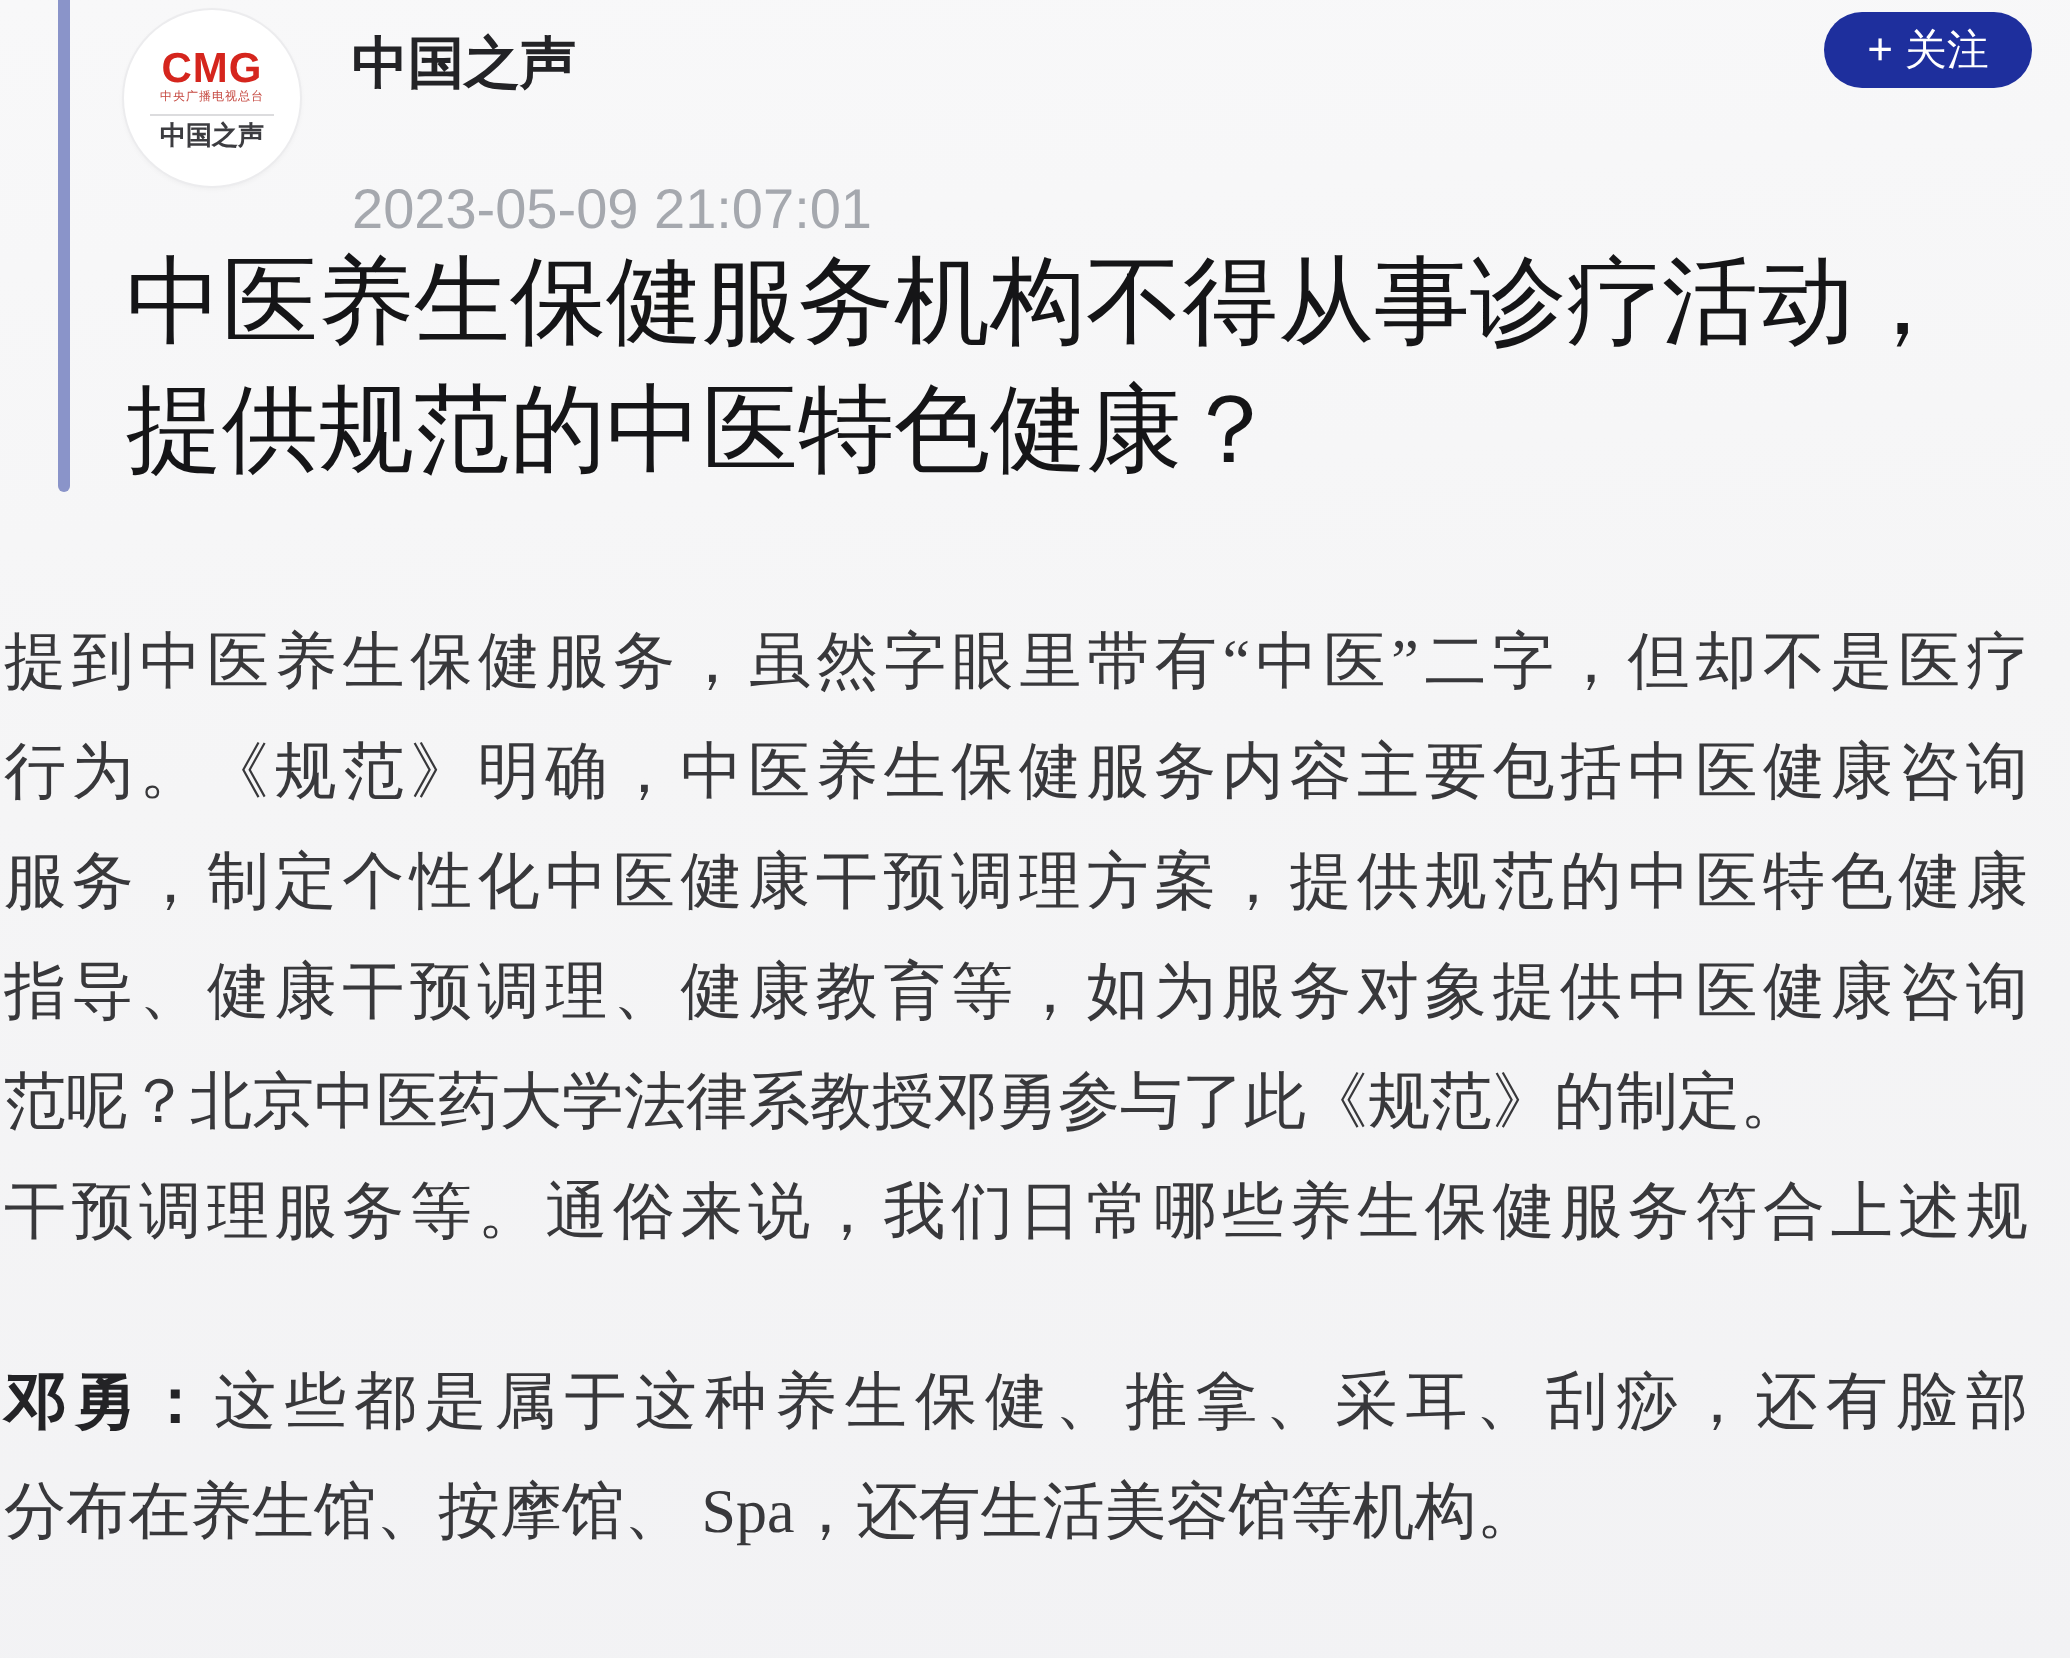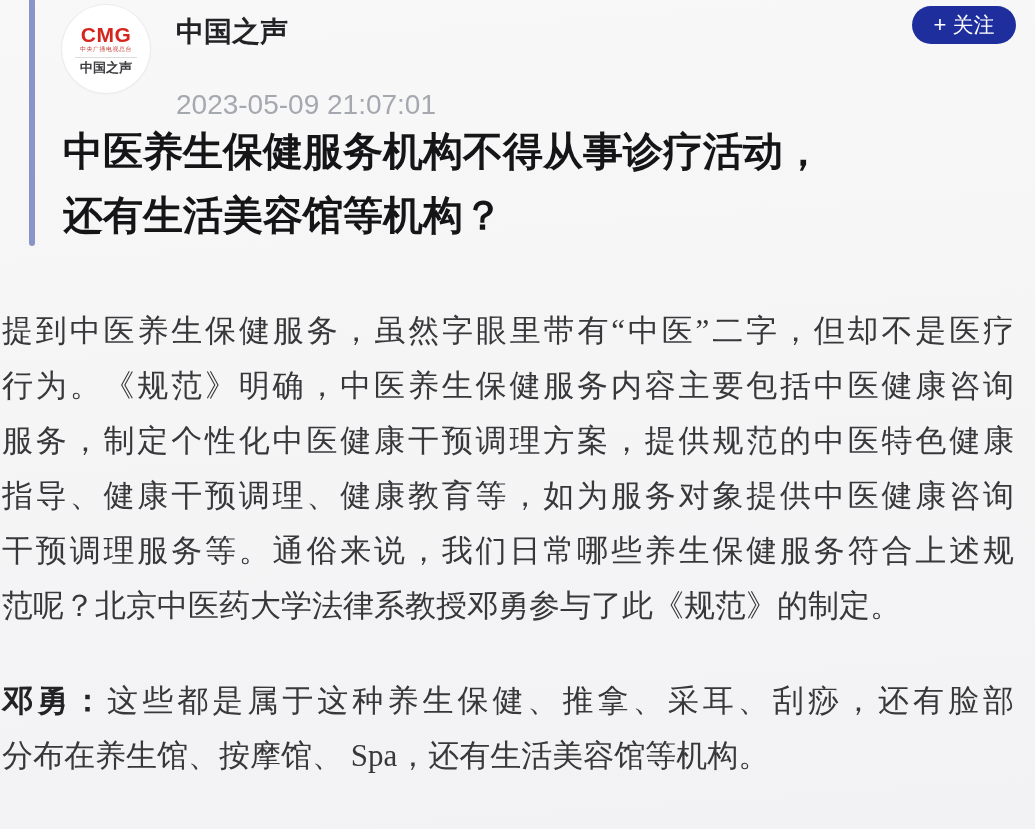--- a/index.html
+++ b/index.html
@@ -92,22 +92,22 @@
     cursor: pointer;
   }
   .follow-btn .plus { font-size: 22px; line-height: 22px; }
 
   
   .title {
     position: absolute;
     left: 63px; top: 120px;
     width: 930px;
     font-family: "Liberation Serif", "DejaVu Serif", serif;
-    font-size: 40px;
-    font-weight: bold;
+    font-size: 48px;
+    font-weight: normal;
     color: #151517;
     line-height: 64px;
   }
   .title .t-line { white-space: nowrap; }
 
   
   .article {
     position: absolute;
     left: 2px; top: 303px;
     width: 1012px;
@@ -145,31 +145,31 @@
   <div class="publisher">中国之声</div>
   <div class="timestamp">2023-05-09 21:07:01</div>
 
   <button class="follow-btn">
     <span class="plus">+</span>
     <span>关注</span>
   </button>
 
   <div class="title">
     <div class="t-line">中医养生保健服务机构不得从事诊疗活动，</div>
-    <div class="t-line">还有生活美容馆等机构？</div>
+    <div class="t-line">提供规范的中医特色健康？</div>
   </div>
 
   <div class="article">
     <div class="para-1">
       <div class="b-line">提到中医养生保健服务，虽然字眼里带有“中医”二字，但却不是医疗</div>
       <div class="b-line">行为。《规范》明确，中医养生保健服务内容主要包括中医健康咨询</div>
       <div class="b-line">服务，制定个性化中医健康干预调理方案，提供规范的中医特色健康</div>
       <div class="b-line">指导、健康干预调理、健康教育等，如为服务对象提供中医健康咨询</div>
+      <div class="b-line para-end">范呢？北京中医药大学法律系教授邓勇参与了此《规范》的制定。</div>
       <div class="b-line">干预调理服务等。通俗来说，我们日常哪些养生保健服务符合上述规</div>
-      <div class="b-line para-end">范呢？北京中医药大学法律系教授邓勇参与了此《规范》的制定。</div>
     </div>
 
     <div class="para-2">
       <div class="b-line">
         <span class="lead-bold">邓勇：</span><span>这些都是属于这种养生保健、推拿、采耳、刮痧，还有脸部</span>
       </div>
       <div class="b-line para-end">分布在养生馆、按摩馆、 Spa，还有生活美容馆等机构。</div>
     </div>
   </div>
 

